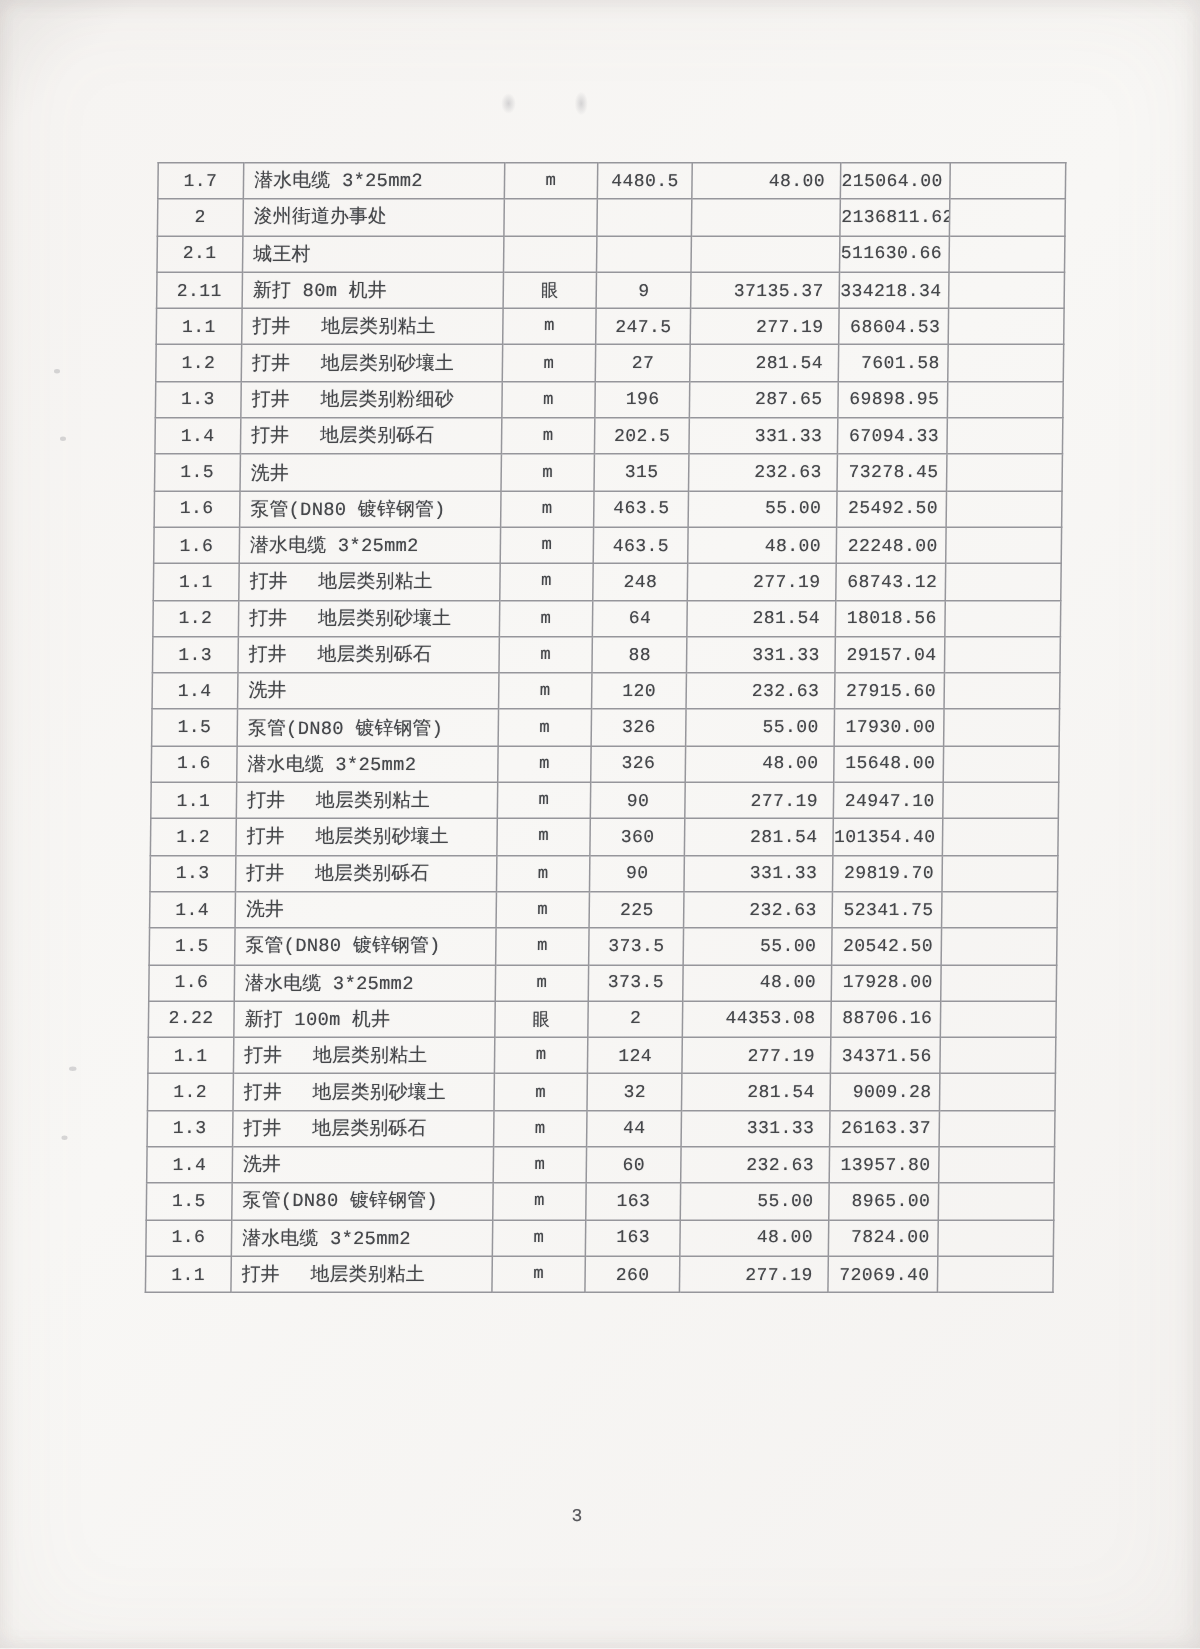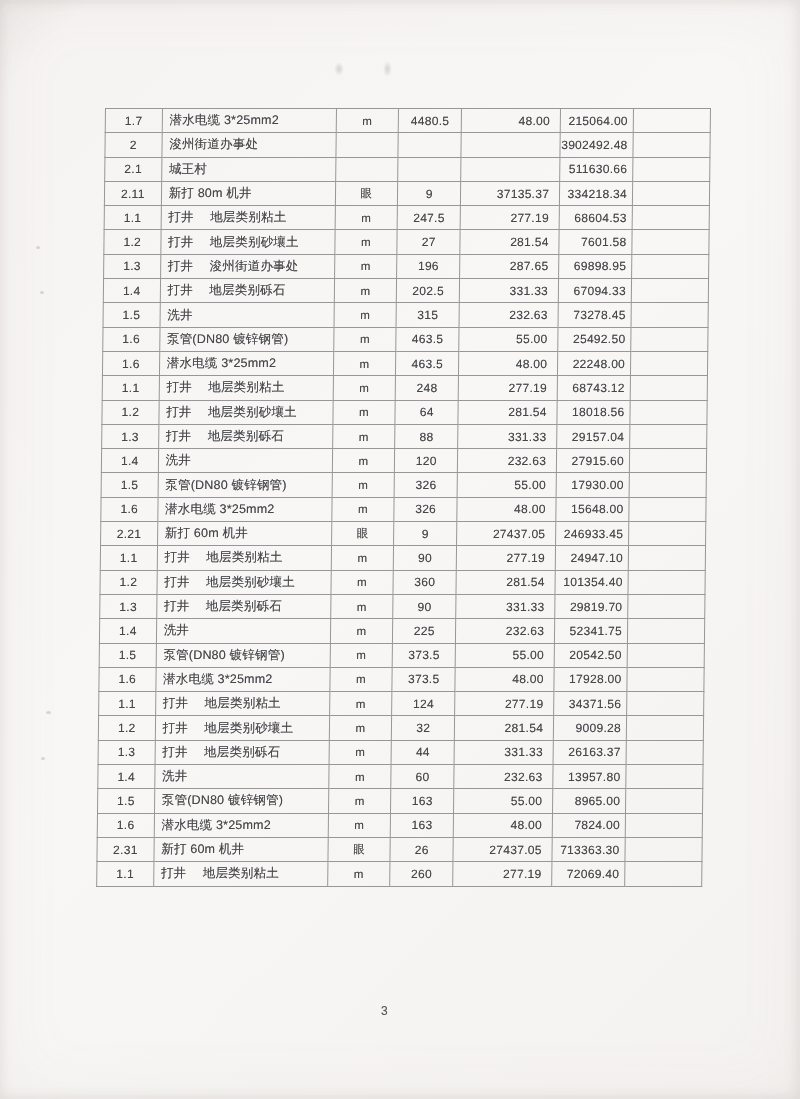--- a/index.html
+++ b/index.html
@@ -12,21 +12,21 @@
     width: 800px;
     height: 1099px;
     overflow: hidden;
     background:
       linear-gradient(135deg, #eceae8 0%, #f6f4f2 5%, #f8f7f5 45%, #f4f2f0 100%);
     box-shadow:
       inset 0 0 70px rgba(150, 142, 132, 0.07),
       inset -5px 0 14px rgba(130, 125, 120, 0.09),
       inset 0 -4px 12px rgba(130, 125, 120, 0.05),
       inset 4px 4px 12px rgba(130, 125, 120, 0.05);
-    font-family: Liberation Sans, sans-serif;
+    font-family: Liberation Mono, monospace;
     color: #45474a;
   }
 
   
   .table-wrap {
     position: absolute;
     left: 105px;
     top: 108px;
     transform: skewX(-0.65deg);
     transform-origin: 0 0;
@@ -119,21 +119,21 @@
     <td class="c-amt">215064.00</td>
     <td class="c-extra"></td>
   </tr>
 
   <tr>
     <td class="c-no">2</td>
     <td class="c-desc">浚州街道办事处</td>
     <td class="c-unit"></td>
     <td class="c-qty"></td>
     <td class="c-price"></td>
-    <td class="c-amt">3902492.48</td>
+    <td class="c-amt">2136811.62</td>
     <td class="c-extra"></td>
   </tr>
 
   <tr>
     <td class="c-no">2.1</td>
     <td class="c-desc">城王村</td>
     <td class="c-unit"></td>
     <td class="c-qty"></td>
     <td class="c-price"></td>
     <td class="c-amt">511630.66</td>
@@ -165,21 +165,21 @@
     <td class="c-desc">打井　 地层类别砂壤土</td>
     <td class="c-unit">m</td>
     <td class="c-qty">27</td>
     <td class="c-price">281.54</td>
     <td class="c-amt">7601.58</td>
     <td class="c-extra"></td>
   </tr>
 
   <tr>
     <td class="c-no">1.3</td>
-    <td class="c-desc">打井　 浚州街道办事处</td>
+    <td class="c-desc">打井　 地层类别粉细砂</td>
     <td class="c-unit">m</td>
     <td class="c-qty">196</td>
     <td class="c-price">287.65</td>
     <td class="c-amt">69898.95</td>
     <td class="c-extra"></td>
   </tr>
 
   <tr>
     <td class="c-no">1.4</td>
     <td class="c-desc">打井　 地层类别砾石</td>
@@ -275,29 +275,20 @@
     <td class="c-no">1.6</td>
     <td class="c-desc">潜水电缆 3*25mm2</td>
     <td class="c-unit">m</td>
     <td class="c-qty">326</td>
     <td class="c-price">48.00</td>
     <td class="c-amt">15648.00</td>
     <td class="c-extra"></td>
   </tr>
 
 
-  <tr>
-    <td class="c-no">2.21</td>
-    <td class="c-desc">新打 60m 机井</td>
-    <td class="c-unit">眼</td>
-    <td class="c-qty">9</td>
-    <td class="c-price">27437.05</td>
-    <td class="c-amt">246933.45</td>
-    <td class="c-extra"></td>
-  </tr>
 
   <tr>
     <td class="c-no">1.1</td>
     <td class="c-desc">打井　 地层类别粘土</td>
     <td class="c-unit">m</td>
     <td class="c-qty">90</td>
     <td class="c-price">277.19</td>
     <td class="c-amt">24947.10</td>
     <td class="c-extra"></td>
   </tr>
@@ -345,20 +336,29 @@
   <tr>
     <td class="c-no">1.6</td>
     <td class="c-desc">潜水电缆 3*25mm2</td>
     <td class="c-unit">m</td>
     <td class="c-qty">373.5</td>
     <td class="c-price">48.00</td>
     <td class="c-amt">17928.00</td>
     <td class="c-extra"></td>
   </tr>
 
+  <tr>
+    <td class="c-no">2.22</td>
+    <td class="c-desc">新打 100m 机井</td>
+    <td class="c-unit">眼</td>
+    <td class="c-qty">2</td>
+    <td class="c-price">44353.08</td>
+    <td class="c-amt">88706.16</td>
+    <td class="c-extra"></td>
+  </tr>
 
   <tr>
     <td class="c-no">1.1</td>
     <td class="c-desc">打井　 地层类别粘土</td>
     <td class="c-unit">m</td>
     <td class="c-qty">124</td>
     <td class="c-price">277.19</td>
     <td class="c-amt">34371.56</td>
     <td class="c-extra"></td>
   </tr>
@@ -407,29 +407,20 @@
     <td class="c-no">1.6</td>
     <td class="c-desc">潜水电缆 3*25mm2</td>
     <td class="c-unit">m</td>
     <td class="c-qty">163</td>
     <td class="c-price">48.00</td>
     <td class="c-amt">7824.00</td>
     <td class="c-extra"></td>
   </tr>
 
 
-  <tr>
-    <td class="c-no">2.31</td>
-    <td class="c-desc">新打 60m 机井</td>
-    <td class="c-unit">眼</td>
-    <td class="c-qty">26</td>
-    <td class="c-price">27437.05</td>
-    <td class="c-amt">713363.30</td>
-    <td class="c-extra"></td>
-  </tr>
 
   <tr>
     <td class="c-no">1.1</td>
     <td class="c-desc">打井　 地层类别粘土</td>
     <td class="c-unit">m</td>
     <td class="c-qty">260</td>
     <td class="c-price">277.19</td>
     <td class="c-amt">72069.40</td>
     <td class="c-extra"></td>
   </tr>

